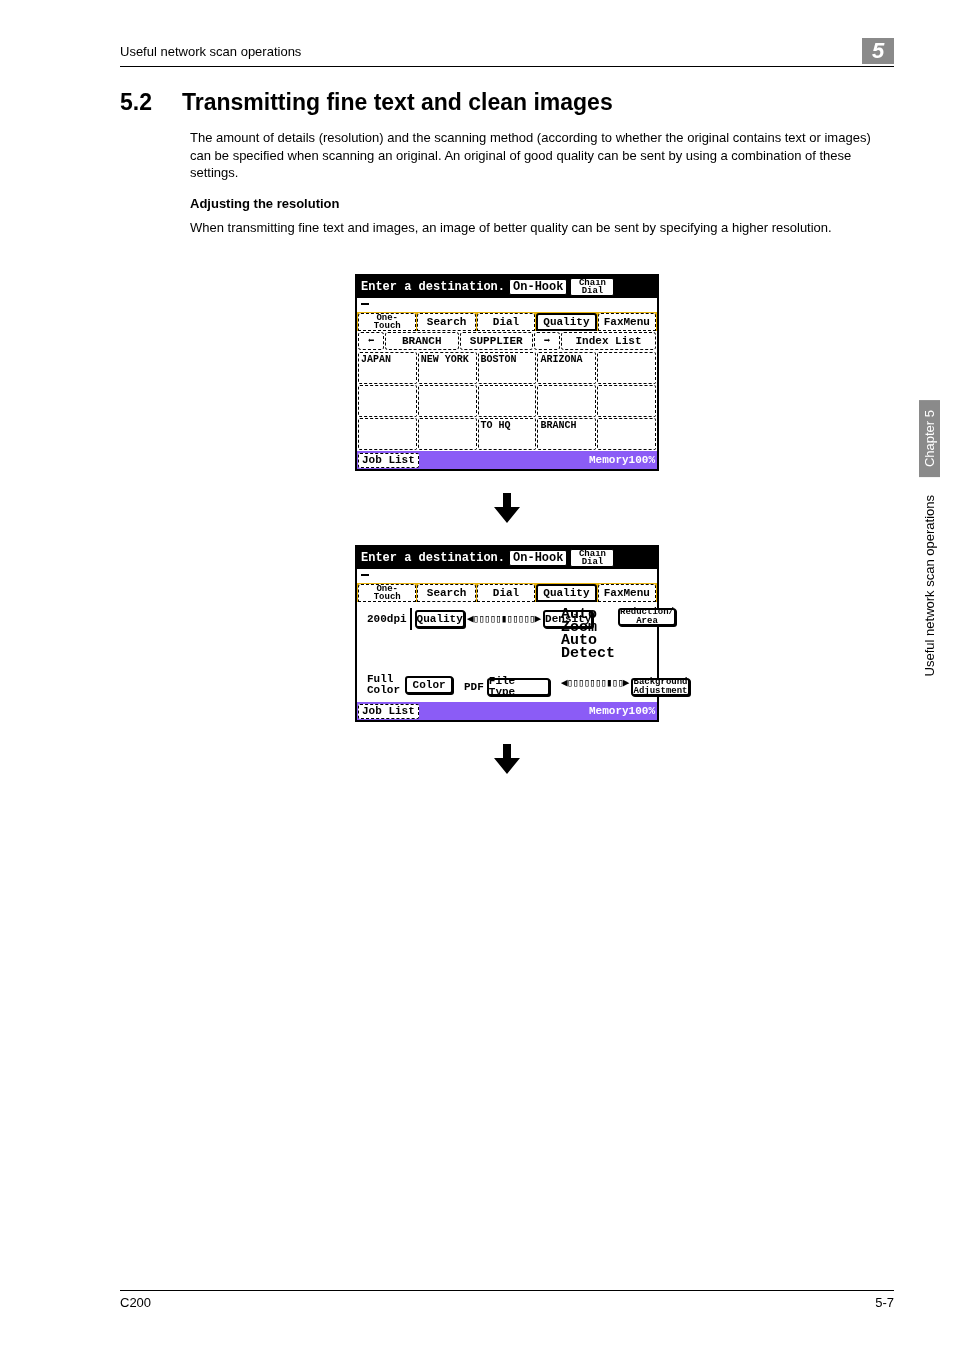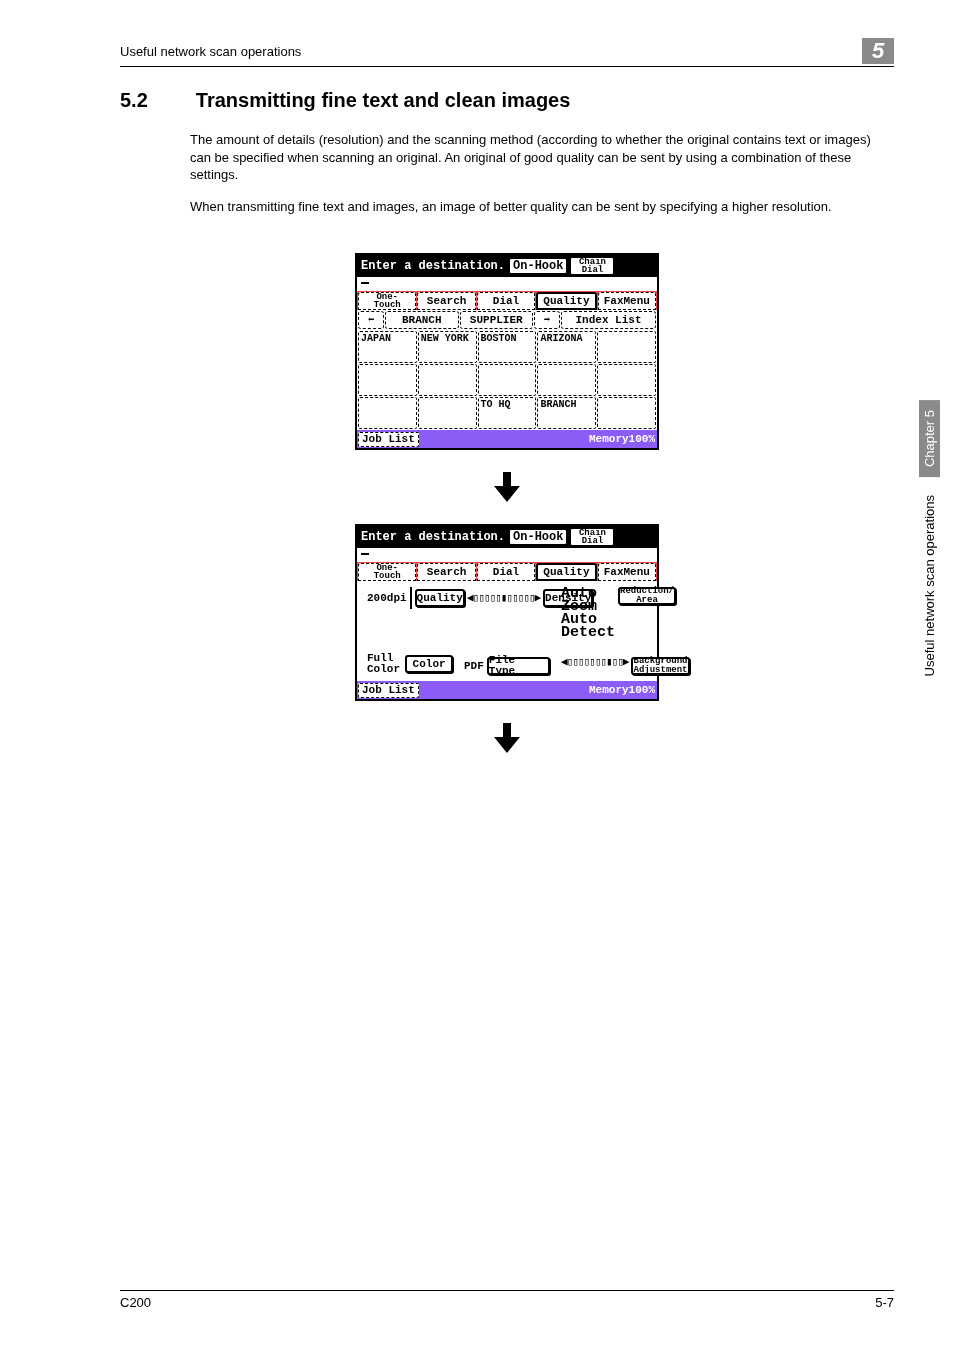--- a/index.html
+++ b/index.html
@@ -33,24 +33,24 @@
     font-style: italic;
     font-size: 22px;
     width: 32px;
     height: 26px;
     display: flex;
     align-items: center;
     justify-content: center;
   }
   .section-head {
     display: flex;
-    gap: 48px;
-    font-size: 20px;
-    font-weight: bold;
-    margin-bottom: 19px;
+    gap: 30px;
+    font-size: 23px;
+    font-weight: bold;
+    margin-bottom: 13px;
   }
   .body-text {
     font-size: 13px;
     line-height: 1.35;
     margin: 0 0 14px 70px;
   }
   .subhead {
     font-size: 13px;
     font-weight: bold;
     margin: 8px 0 8px 70px;
@@ -99,21 +99,21 @@
     border-radius: 2px;
     font-size: 9px;
     line-height: 8px;
     text-align: center;
     width: 44px;
   }
   .cursor-row { height: 14px; background:#fff; padding-left:4px; }
   .cursor { display:inline-block; width:8px; height:2px; background:#000; vertical-align:middle;}
   .tab-row {
     display: flex;
-    background: #ef4444;
+    background: #eab308;
     padding: 1px 1px 0 1px;
     gap: 1px;
   }
   .tab {
     border: 1px dashed #000;
     border-radius: 3px 3px 0 0;
     height: 18px;
     display:flex; align-items:center; justify-content:center;
     font-size: 11px;
     background:#fff;
@@ -211,20 +211,21 @@
     <span class="header-title">Useful network scan operations</span>
     <span class="chapter-badge">5</span>
   </div>
 
   <div class="section-head">
     <span>5.2</span>
     <span>Transmitting fine text and clean images</span>
   </div>
 
   <p class="body-text">The amount of details (resolution) and the scanning method (according to whether the original contains text or images) can be specified when scanning an original. An original of good quality can be sent by using a combination of these settings.</p>
+  <div class="subhead">Adjusting the resolution</div>
   <p class="body-text">When transmitting fine text and images, an image of better quality can be sent by specifying a higher resolution.</p>
 
   <div class="panel-wrap">
 
     <div class="panel">
       <div class="p-top">
         <span class="p-top-text">Enter a destination.</span>
         <span class="p-btn-inv">On-Hook</span>
         <span class="p-btn-small" style="white-space:pre;">Chain
 Dial</span>

